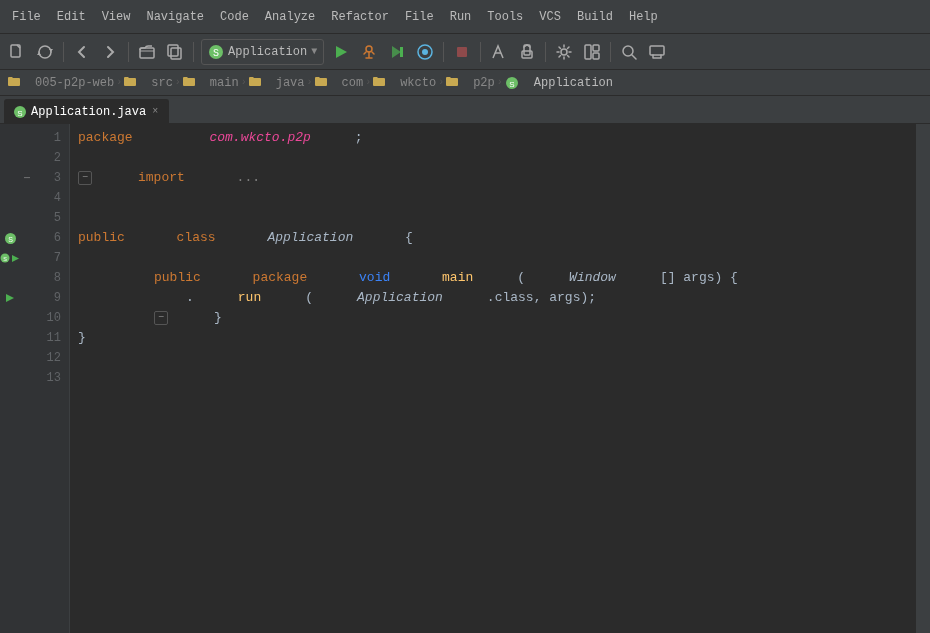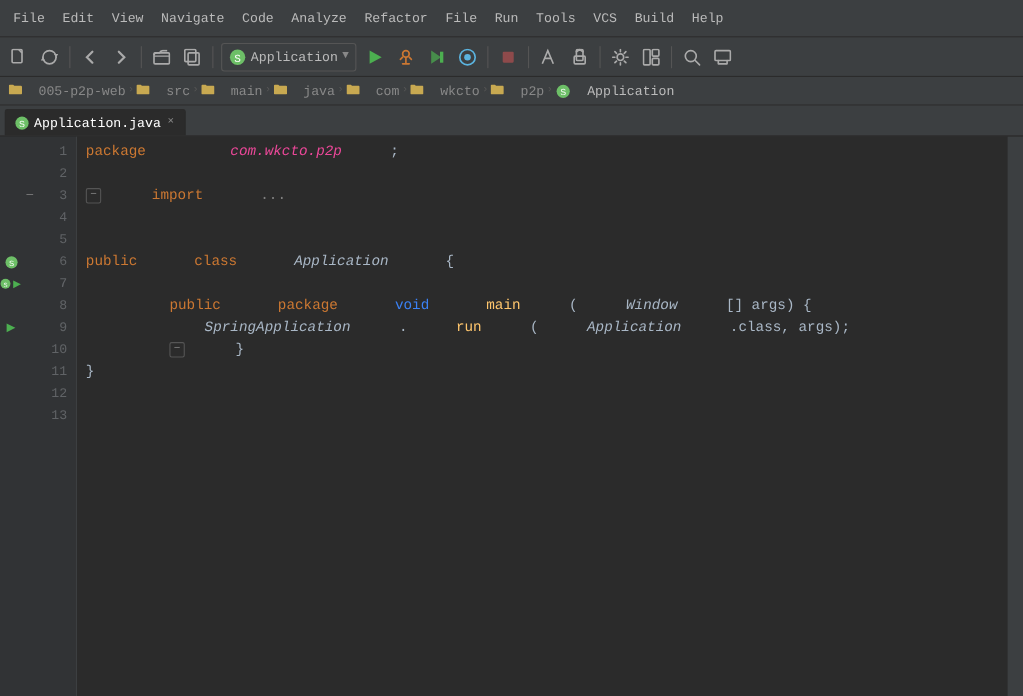--- a/index.html
+++ b/index.html
@@ -528,21 +528,21 @@
       <span class="kw">public </span><span class="kw">class </span><span class="class-name">Application </span><span>{</span>
     </div>
 
     <div class="code-line">&nbsp;</div>
 
     <div class="code-line">
       <span style="display:inline-block;width:32px"> </span><span class="kw">public </span><span class="kw">package </span><span class="kw-void">void </span><span class="method">main</span><span>(</span><span class="class-name">Window</span><span>[] args) {</span>
     </div>
 
     <div class="code-line">
-      <span style="display:inline-block;width:64px"> </span><span class="class-name">SpringApplication</span><span>.</span><span class="method">run</span><span>(</span><span class="class-name">Application</span><span>.class, args);</span>
+      <span style="display:inline-block;width:64px"> </span><span>.</span><span class="method">run</span><span>(</span><span class="class-name">Application</span><span>.class, args);</span>
     </div>
 
     <div class="code-line">
       <span style="display:inline-block;width:32px"> </span>
       <span class="fold-icon">−</span>
       <span>}</span>
     </div>
 
     <div class="code-line">
       <span>}</span>

